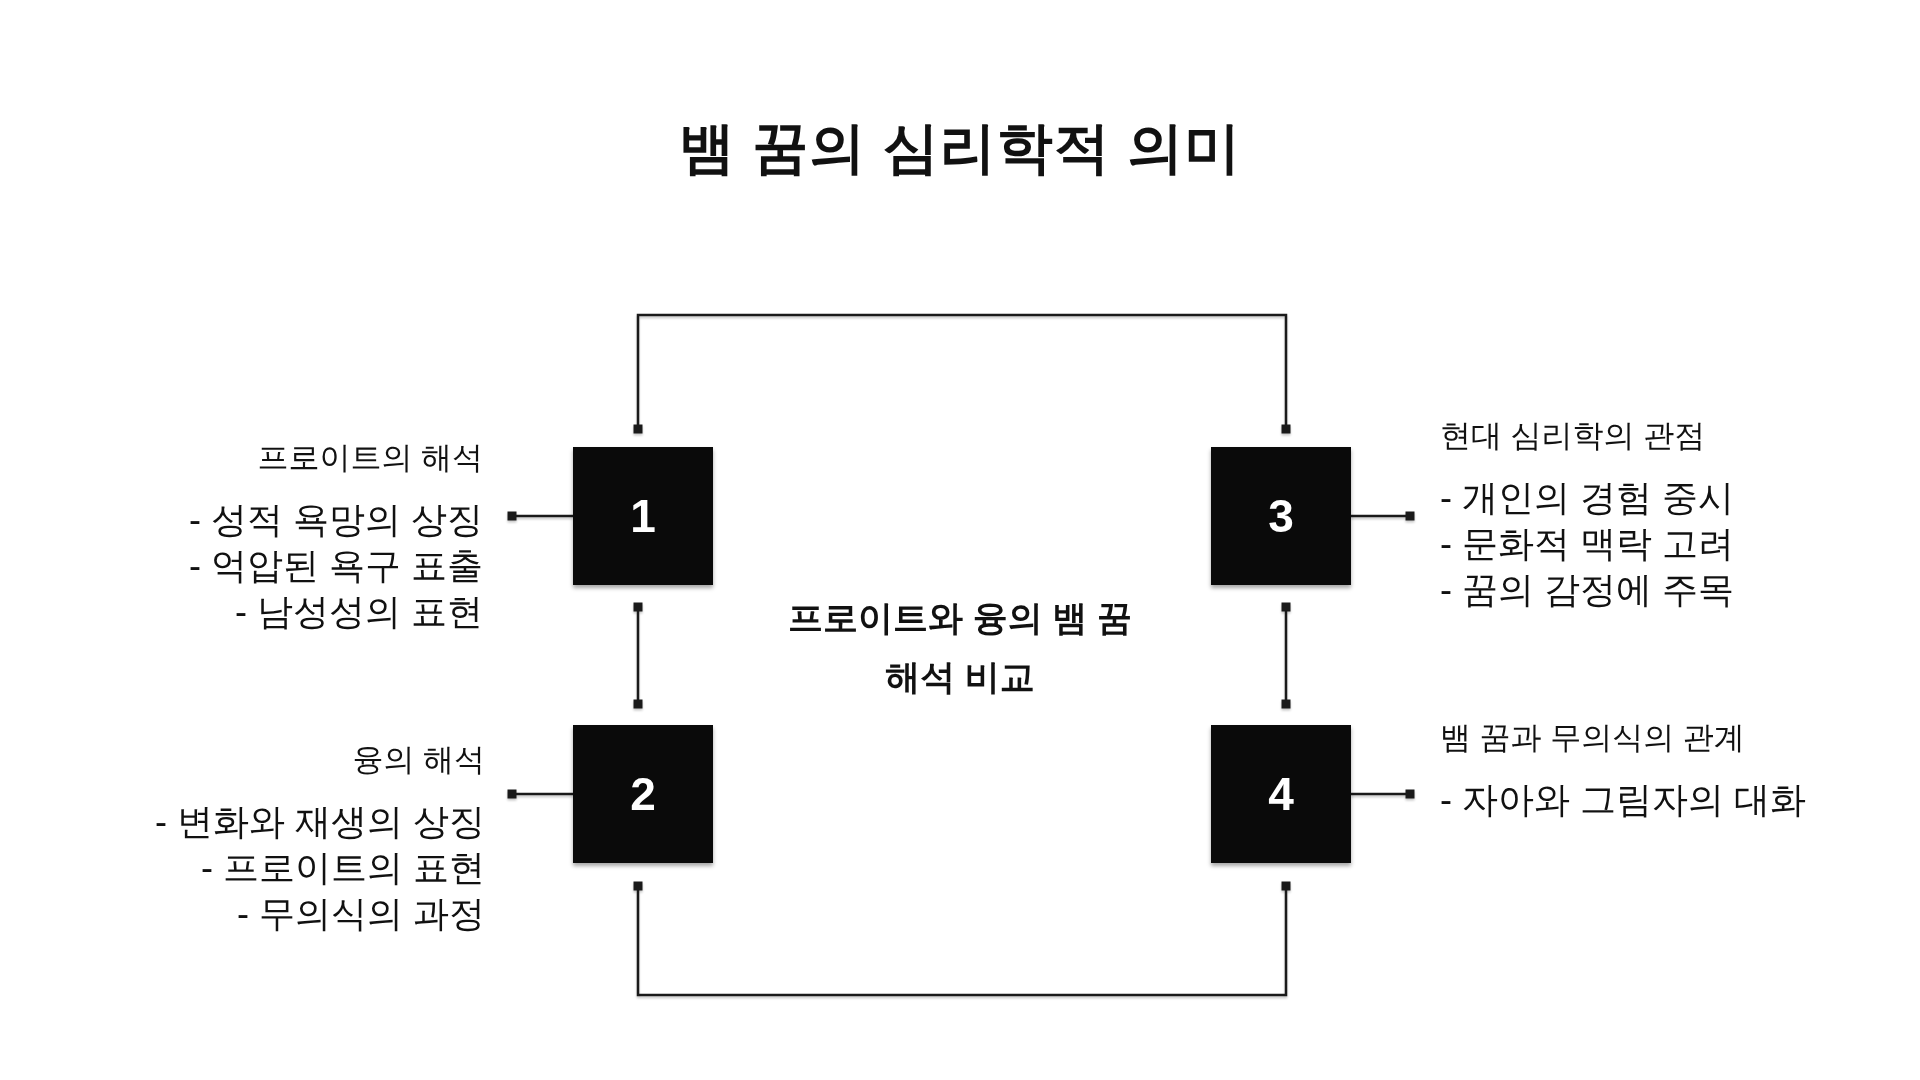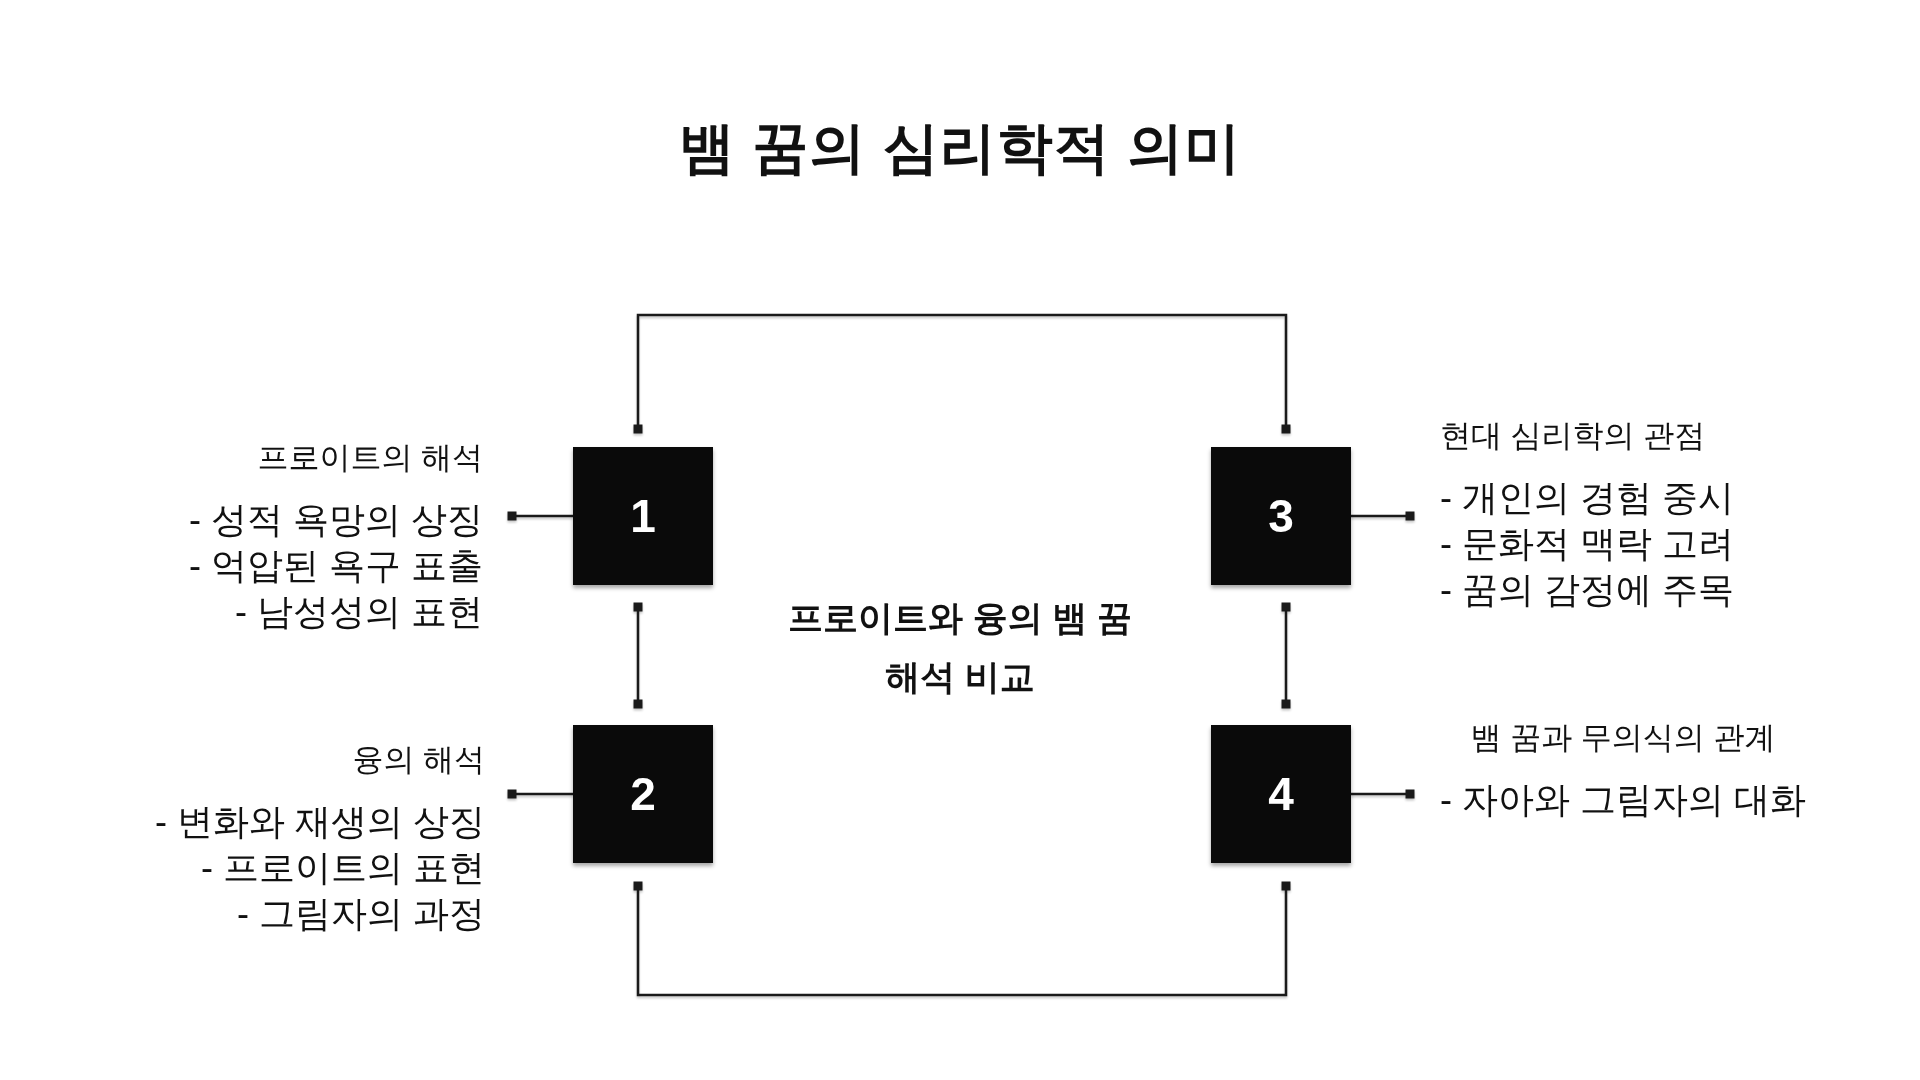--- a/index.html
+++ b/index.html
@@ -47,21 +47,21 @@
   #box-4{left:1211px;top:725px;}
 
   .ntext{position:absolute;white-space:nowrap;}
   .ntext.left{text-align:right;}
   .ntext.right{text-align:left;}
   .nhead{font-size:31px;line-height:40px;font-weight:500;margin-bottom:19px;color:var(--text);}
   .nitem{font-size:36px;line-height:46px;font-weight:400;color:var(--text);}
   #ntext-1{right:1437px;top:438px;}
   #ntext-2{right:1435px;top:740px;}
   #ntext-3{left:1440px;top:416px;}
-  #ntext-4{left:1440px;top:718px;text-align:center;}
+  #ntext-4{left:1440px;top:718px;}
 
   .center-caption{
     position:absolute;left:660px;top:588px;width:600px;
     text-align:center;
     font-size:35px;line-height:59px;font-weight:700;color:var(--text);
   }
 </style>
 </head>
 <body>
 
@@ -117,21 +117,21 @@
     <div class="nhead">프로이트의 해석</div>
     <div class="nitem">- 성적 욕망의 상징</div>
     <div class="nitem">- 억압된 욕구 표출</div>
     <div class="nitem">- 남성성의 표현</div>
   </div>
 
   <div class="ntext left" id="ntext-2">
     <div class="nhead">융의 해석</div>
     <div class="nitem">- 변화와 재생의 상징</div>
     <div class="nitem">- 프로이트의 표현</div>
-    <div class="nitem">- 그림자의 과정</div>
+    <div class="nitem">- 무의식의 과정</div>
   </div>
 
   <div class="ntext right" id="ntext-3">
     <div class="nhead">현대 심리학의 관점</div>
     <div class="nitem">- 개인의 경험 중시</div>
     <div class="nitem">- 문화적 맥락 고려</div>
     <div class="nitem">- 꿈의 감정에 주목</div>
   </div>
 
   <div class="ntext right" id="ntext-4">

